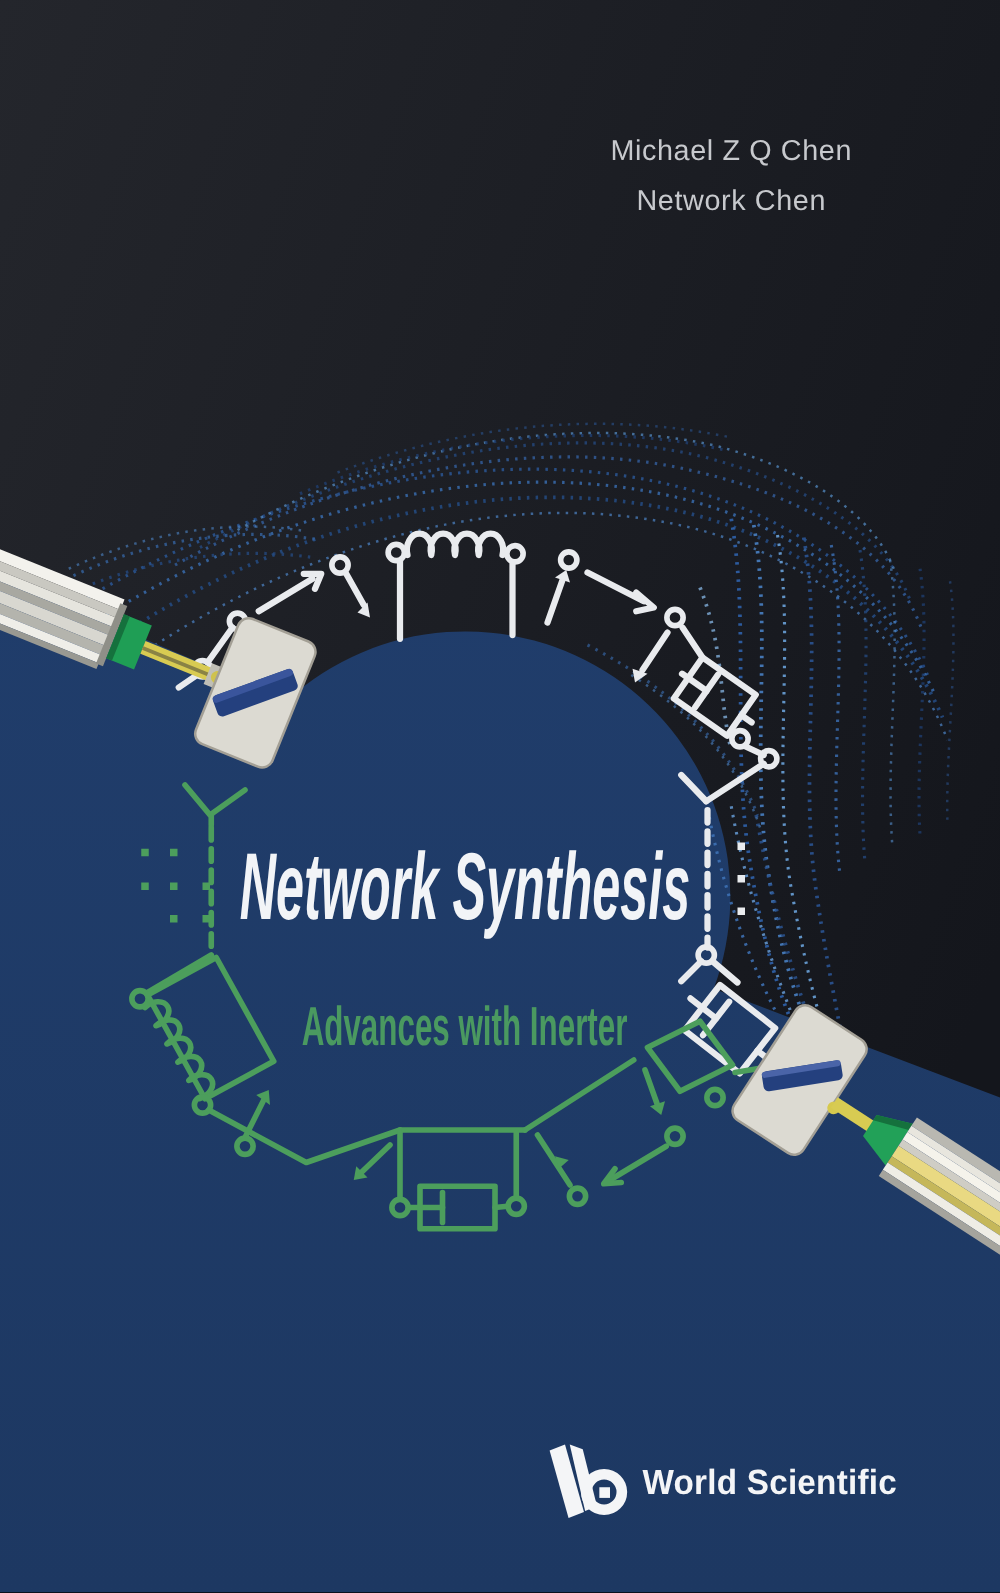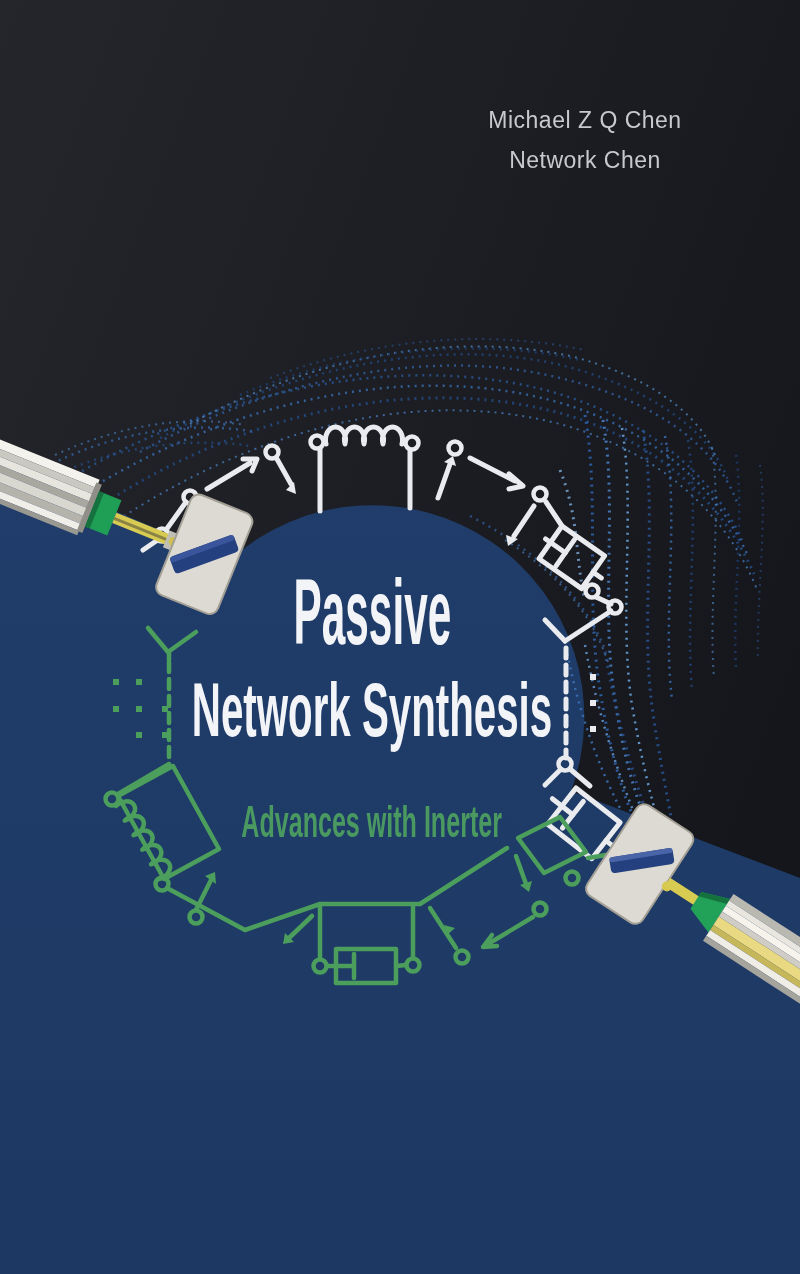--- a/index.html
+++ b/index.html
@@ -5,21 +5,21 @@
   html,body{margin:0;padding:0;background:#000;}
   .cover{position:relative;width:800px;height:1274px;overflow:hidden;
          background:#0f172a;font-family:"Liberation Sans",sans-serif;}
   .art{position:absolute;left:0;top:0;z-index:1;}
   .txt{position:absolute;z-index:5;}
   .authors{left:455px;top:100px;width:260px;text-align:center;
            color:#c7c9cd;font-size:23px;font-weight:500;letter-spacing:.5px;}
   .authors .a{line-height:40px;white-space:nowrap;}
   .title-line{left:0;width:744px;text-align:center;color:#f2f4f7;font-weight:bold;white-space:nowrap;}
   .t1{top:560px;font-size:92px;}
-  .t2{top:666px;font-size:76px;}
+  .t2{top:666px;font-size:76px;font-style:italic;}
   .t1 .sq{display:inline-block;transform:scaleX(.46);transform-origin:center;}
   .t2 .sq{display:inline-block;transform:scaleX(.53);transform-origin:center;}
   .subtitle{top:797px;font-size:44px;color:#4a9960;}
   .subtitle .sq{display:inline-block;transform:scaleX(.57);transform-origin:center;}
   .publisher{left:434px;top:1150px;display:flex;align-items:center;z-index:5;position:absolute;}
   .publisher .name{color:#f4f5f7;font-size:28px;font-weight:bold;margin-left:8px;
                    letter-spacing:.2px;transform:scaleX(.95);transform-origin:left center;white-space:nowrap;}
 </style>
 </head>
 <body>
@@ -222,24 +222,30 @@
     <rect x="128" y="17" width="210" height="7" fill="#efede5"></rect>
     <rect x="128" y="24" width="210" height="6" fill="#a5a49d"></rect>
   </g>
 </svg>
 
   <div class="txt authors">
     <div class="a">Michael Z Q Chen</div>
     <div class="a">Network Chen</div>
   </div>
 
-  <div class="txt title-line t1">
-    <span class="sq">Passive</span>
-  </div>
   <div class="txt title-line t2">
     <span class="sq">Network Synthesis</span>
   </div>
   <div class="txt title-line subtitle">
     <span class="sq">Advances with Inerter</span>
   </div>
 
+  <div class="publisher">
+    <svg width="72" height="72" viewBox="0 0 76 74">
+      <polygon points="6,10 19,5 35,62 22,67" fill="#f4f5f7"></polygon>
+      <polygon points="23,5 34,9 46,57 36,61" fill="#f4f5f7"></polygon>
+      <circle cx="52" cy="45" r="15" fill="none" stroke="#f4f5f7" stroke-width="9"></circle>
+      <rect x="48" y="41" width="9" height="9" fill="#f4f5f7"></rect>
+    </svg>
+    <span class="name">World Scientific</span>
+  </div>
 
 </div>
 
 </body></html>

